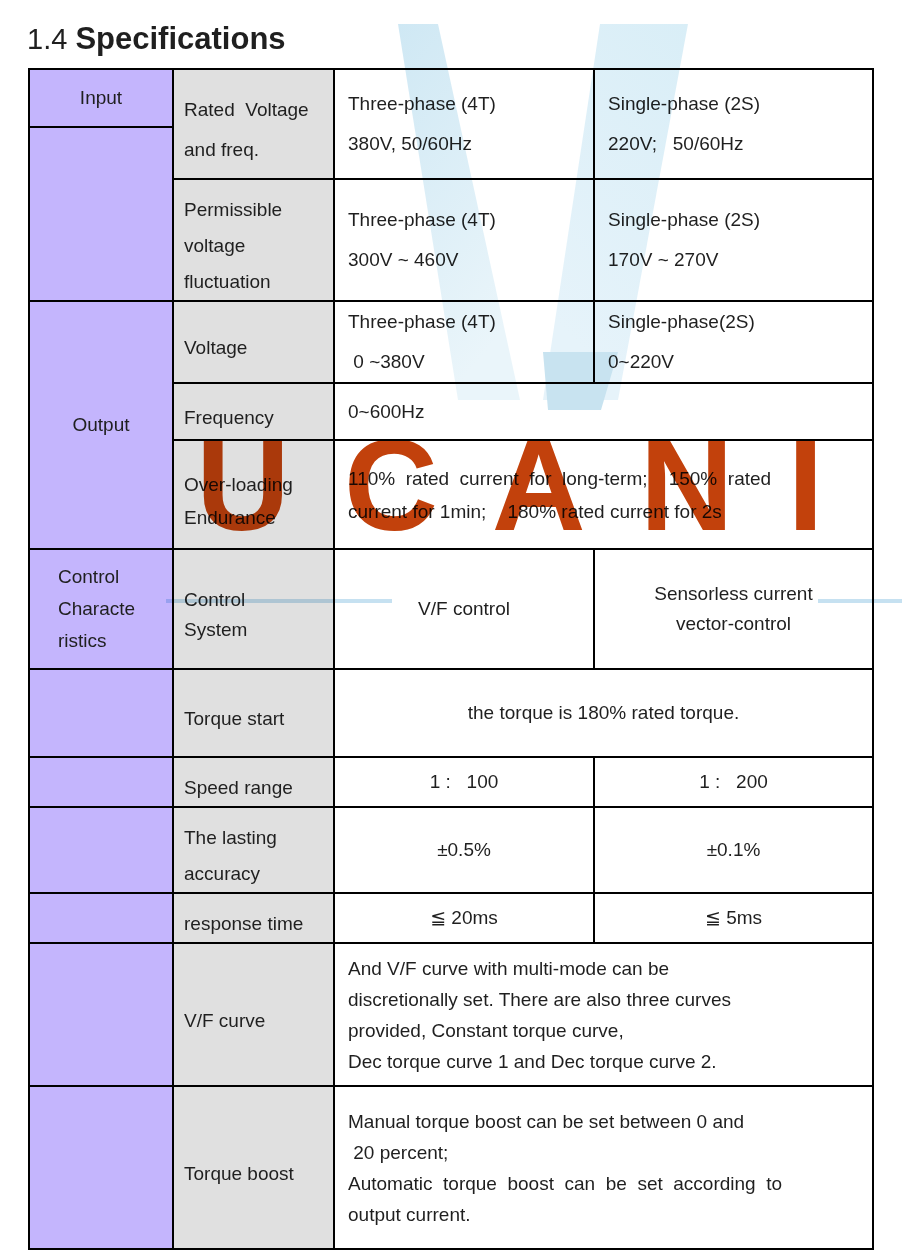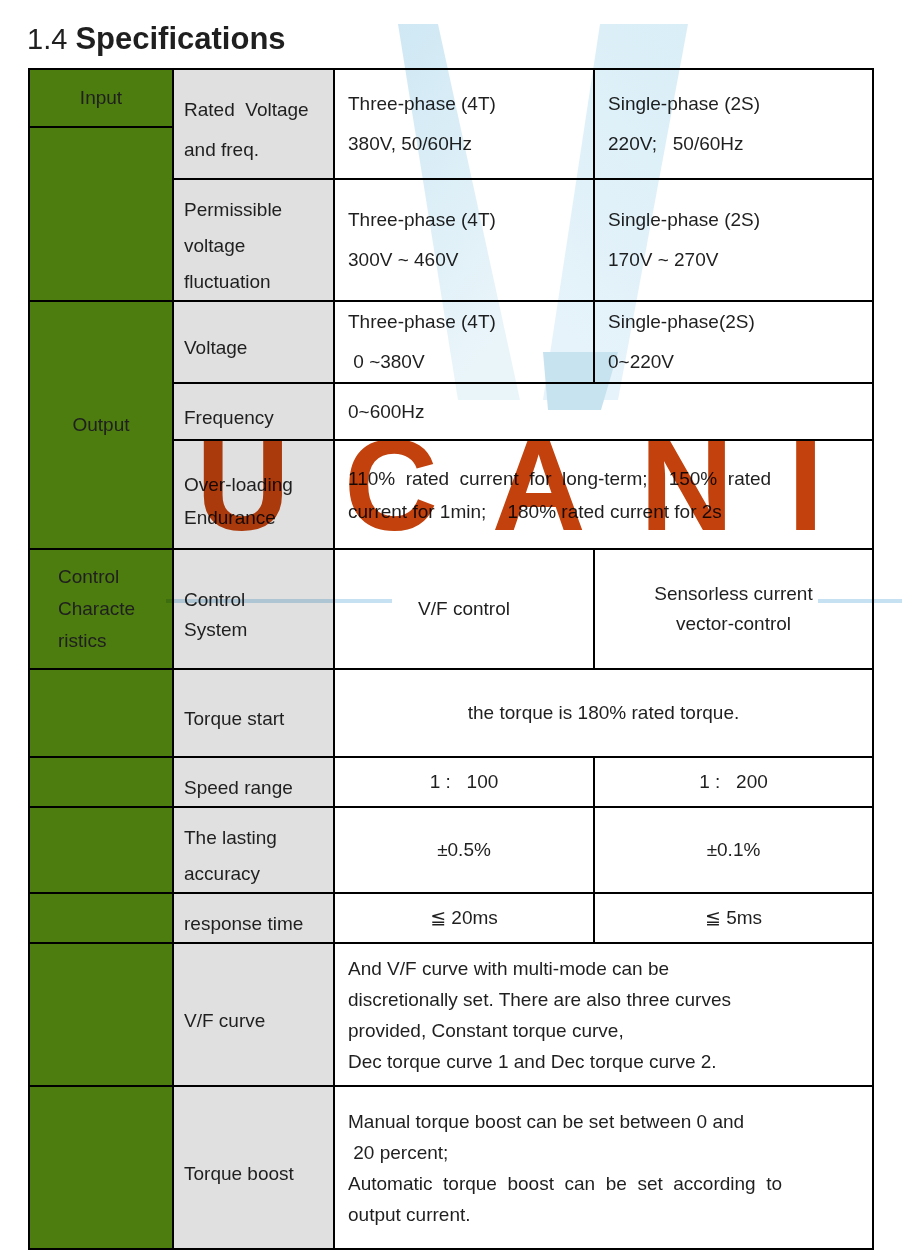--- a/index.html
+++ b/index.html
@@ -13,21 +13,21 @@
   .title .bold{font-weight:700;font-size:31px;}
   
   table.spec{
     position:absolute;left:28px;top:68px;width:844px;
     border-collapse:collapse;table-layout:fixed;
   }
   table.spec td{
     border:2px solid #000;font-size:19px;vertical-align:middle;
     white-space:pre-wrap;overflow:hidden;
   }
-  td.cat{background:#4d7c0f;text-align:center;line-height:32px;}
+  td.cat{background:#c4b5fd;text-align:center;line-height:32px;}
   td.cat.ctl{text-align:left;padding-left:28px;line-height:32px;}
   td.lbl{background:#e0e0e0;text-align:left;padding:12px 4px 0 10px;line-height:36px;}
   td.val{background:#fff;text-align:left;padding:0 6px 0 13px;line-height:40px;}
   td.val.center{text-align:center;padding:0;}
   td.lh30{line-height:30px;}
   td.lh33{line-height:33px;}
   td.lh31{line-height:31px;margin-top:36px;}
   td.lh40{line-height:40px;}
   
   td.cat.inputwrap{vertical-align:top;padding:0;}

